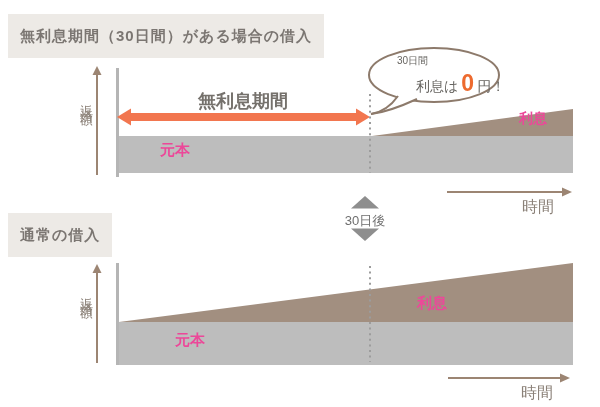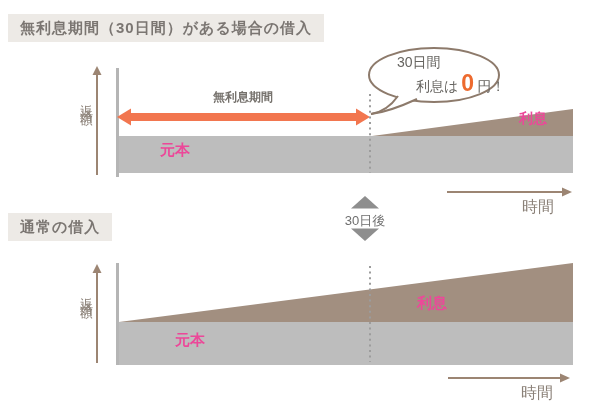--- a/index.html
+++ b/index.html
@@ -3,42 +3,42 @@
 <meta charset="utf-8">
 <style>
   html,body{margin:0;padding:0;background:#fff;}
   #stage{
     position:relative;width:600px;height:407px;background:#ffffff;
     font-family:"Liberation Sans","DejaVu Sans",sans-serif;overflow:hidden;
   }
   #bg{position:absolute;left:0;top:0;}
   .txt{position:absolute;white-space:nowrap;}
   .title-bar{
-    left:8px;height:28px;line-height:28px;padding:0 12px;
+    left:8px;height:28px;line-height:28px;padding:8px 12px;
     background:#EDEAE6;color:#7B7672;font-size:15px;font-weight:bold;letter-spacing:1px;
   }
   .t1{top:14px;}
   .t2{top:213px;}
   .ylabel{
     writing-mode:vertical-rl;text-orientation:upright;
     font-size:13px;color:#8B8178;letter-spacing:4px;left:77px;
   }
   .yl1{top:94px;}
   .yl2{top:287px;}
-  .period-label{left:178px;top:89px;width:130px;text-align:center;font-size:12px;font-weight:bold;color:#75716C;}
+  .period-label{left:178px;top:89px;width:130px;text-align:center;font-size:18px;font-weight:bold;color:#75716C;}
   .white-label{color:#ec4899;font-weight:bold;text-align:center;}
   .principal1{left:119px;top:141px;width:112px;font-size:15px;}
   .interest1{left:505px;top:110px;width:56px;font-size:14px;}
   .principal2{left:130px;top:331px;width:120px;font-size:15px;}
   .interest2{left:390px;top:294px;width:84px;font-size:15px;}
   .time-label{width:60px;text-align:center;font-size:16px;color:#8B8178;}
   .tm1{left:508px;top:197px;}
   .tm2{left:507px;top:383px;}
   .after30{left:333px;top:212px;width:64px;text-align:center;font-size:13px;color:#6F6F6F;}
-  .bubble-l1{left:397px;top:54px;font-size:14px;color:#666460;}
+  .bubble-l1{left:397px;top:54px;font-size:10px;color:#666460;}
   .bubble-l2{left:384px;top:69px;font-size:14px;color:#666460;line-height:28px;margin-left:32px;}
   .bubble-l2 .zero{font-size:23px;font-weight:bold;color:#ED6A2E;margin:0 3px;}
 </style>
 </head>
 <body>
 
 <div id="stage">
 
   <svg id="bg" width="600" height="407" viewBox="0 0 600 407">
 

